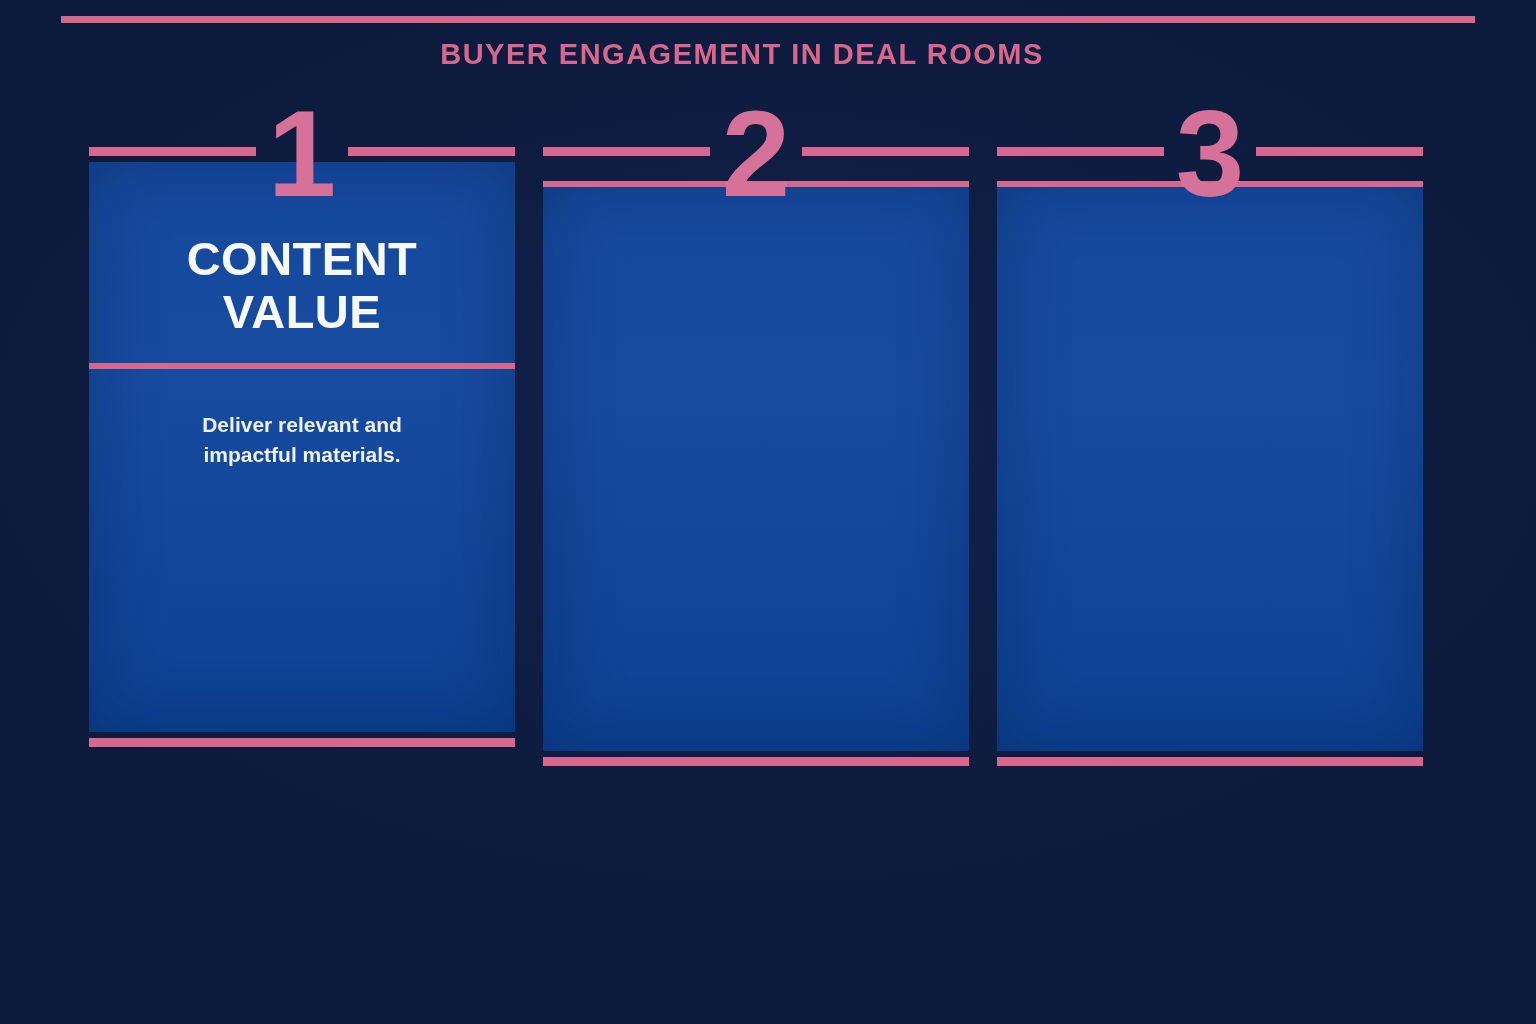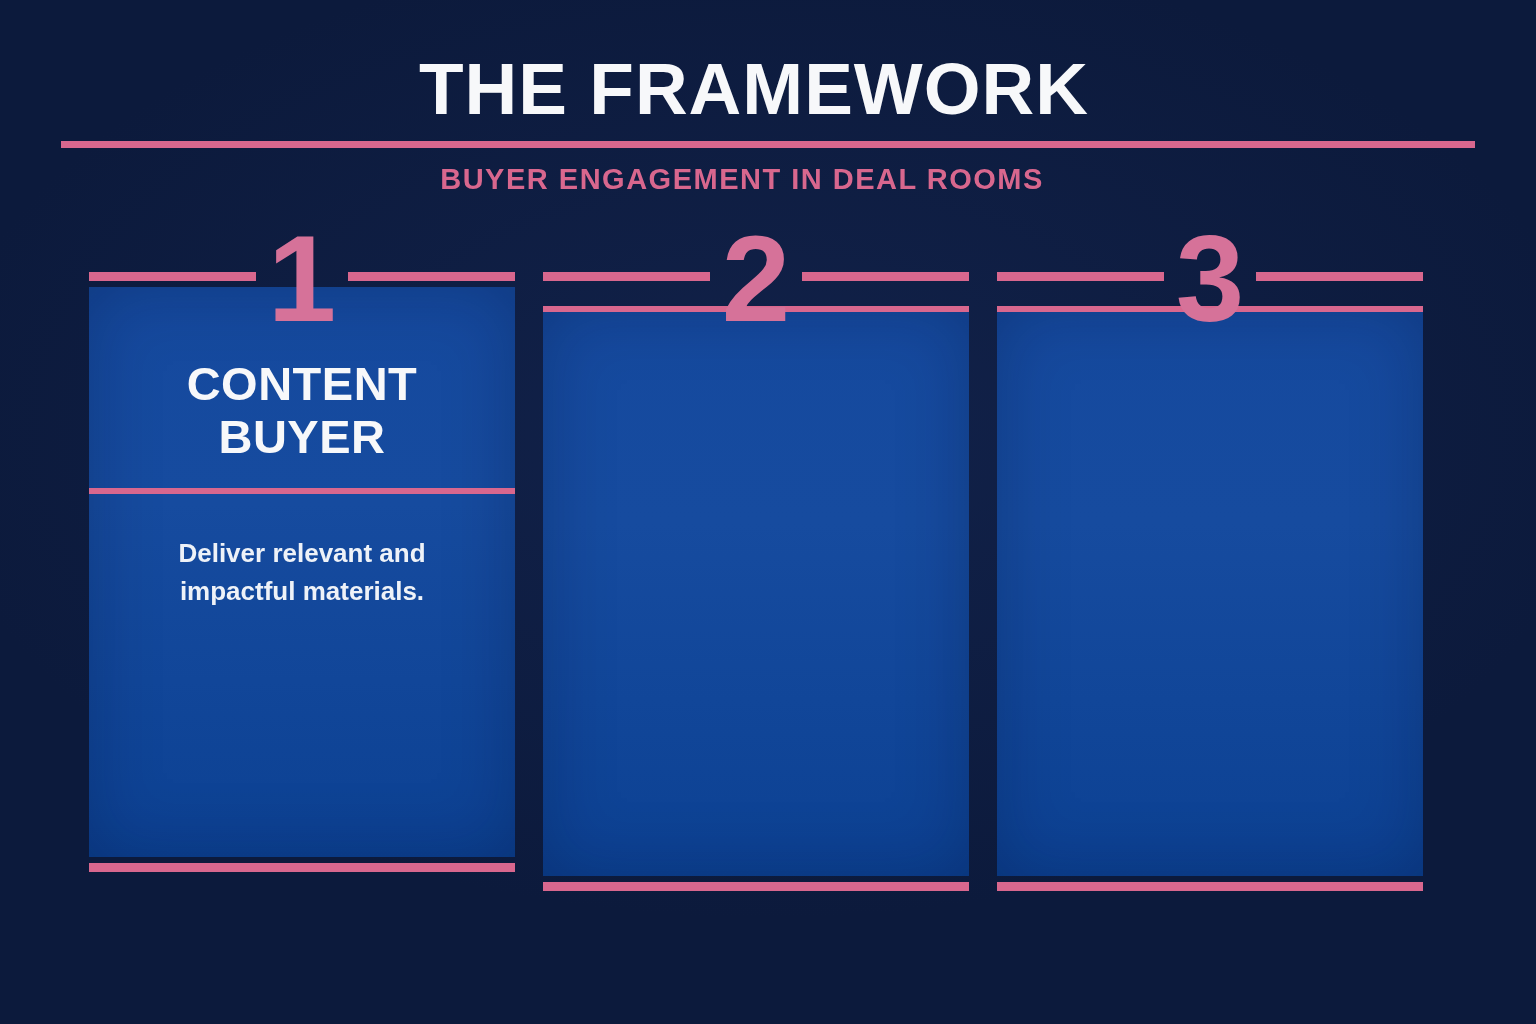--- a/index.html
+++ b/index.html
@@ -80,56 +80,53 @@
     color: var(--title-white, #ffffff);
   }
   .card-divider {
     margin-top: 25px;
     height: 6px;
     background: var(--accent, #d8678e);
   }
   .card-desc {
     margin: 41px 18px 0 18px;
     text-align: center;
-    font-size: 26px; font-weight: 600;
+    font-size: 21px; font-weight: 600;
     line-height: 1.45;
     white-space: pre-line;
     color: var(--text-white, #eef2f8);
   }
   .card-bottom-line {
     margin-top: 6px;
     height: 9px;
     background: var(--accent, #d8678e);
   }
 </style>
 </head>
 <body style="--background: #0c1a3c; --accent: #d8678e; --number-pink: #d67299; --card-blue-top: #15499e; --card-blue-bottom: #0c4193; --title-white: #f7f8fa; --text-white: #eef2f8;">
 
 <div class="slide">
 
-  <header>
-    <h1 class="title">THE FRAMEWORK</h1>
-  </header>
 
   <div class="header-rule"></div>
 
   <div class="subtitle">BUYER ENGAGEMENT IN DEAL ROOMS</div>
 
   <main class="cards-row">
 
     <section class="card">
       <div class="card-number">1</div>
       <div class="card-top-line">
         <span class="seg"></span>
         <span class="seg-gap"></span>
         <span class="seg"></span>
       </div>
       <div class="card-body">
         <h2 class="card-title">CONTENT
-BUYER</h2>
+VALUE</h2>
         <div class="card-divider"></div>
         <p class="card-desc">Deliver relevant and
 impactful materials.</p>
       </div>
       <div class="card-bottom-line"></div>
     </section>
 
     <section class="card">
       <div class="card-number">2</div>
       <div class="card-top-line">

